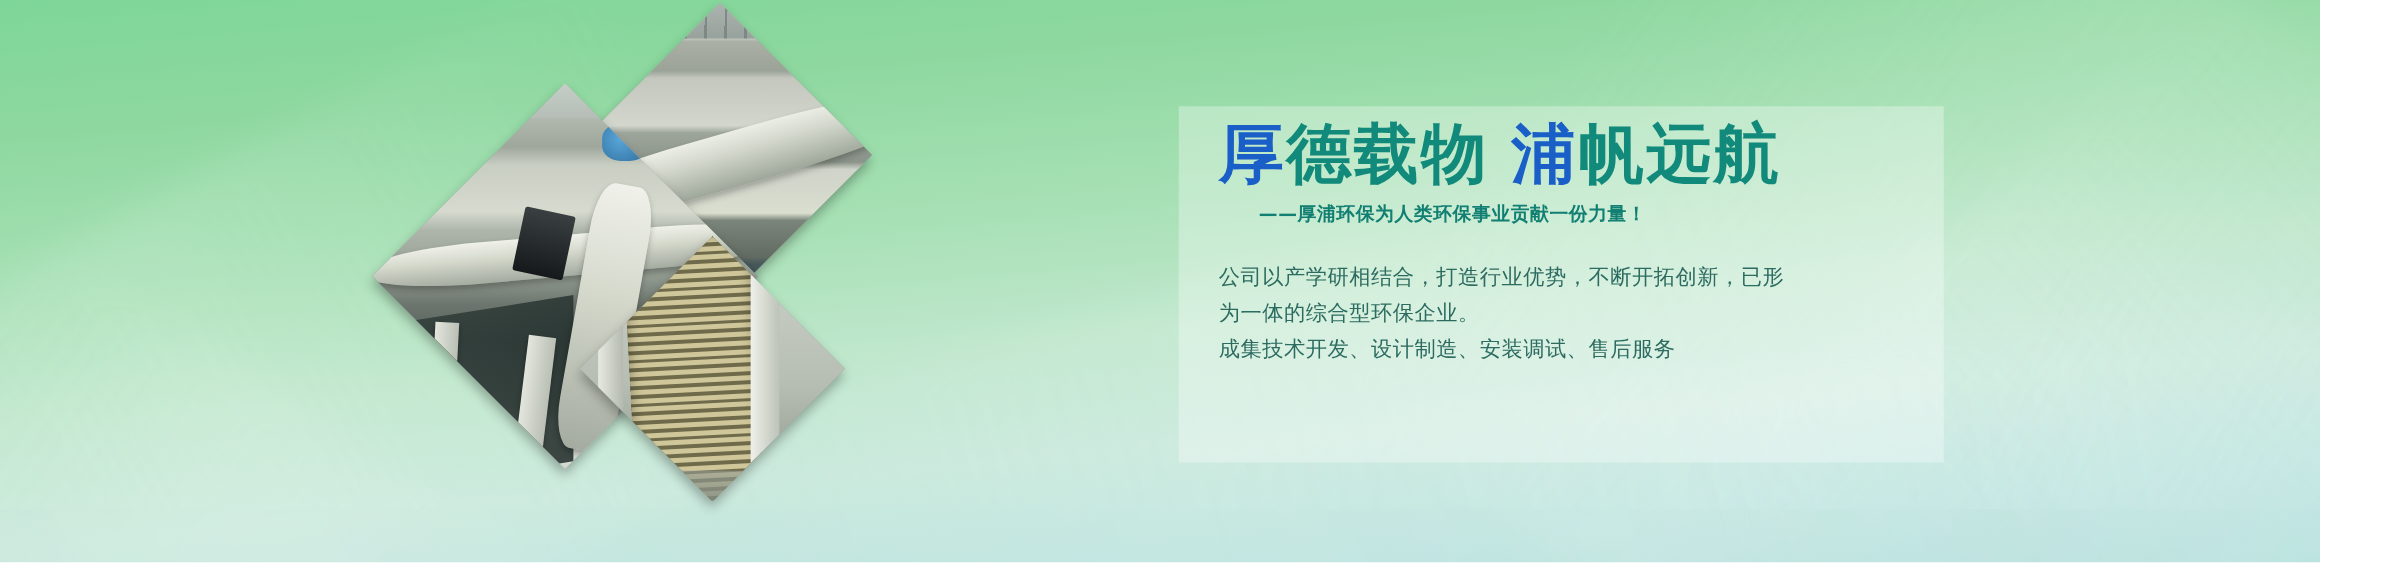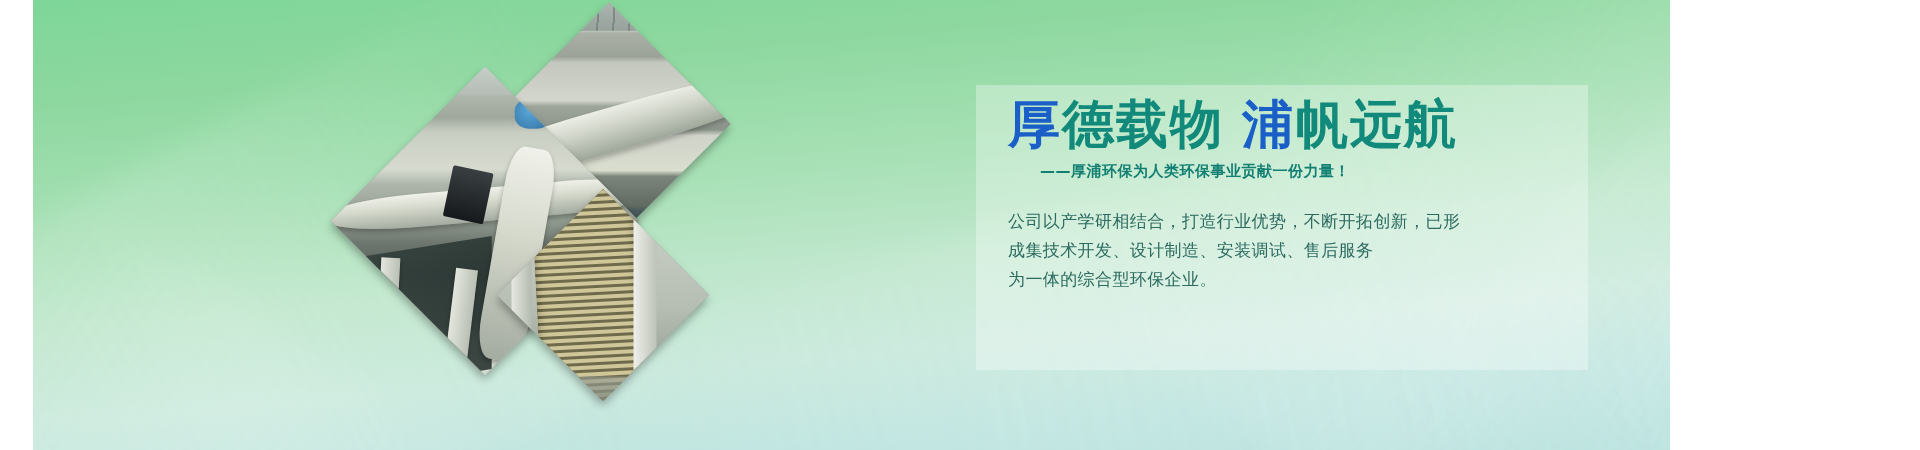--- a/index.html
+++ b/index.html
@@ -2,26 +2,25 @@
 <html><head>
 <meta charset="utf-8">
 <style>
   html, body {
     margin: 0;
     padding: 0;
     background: #ffffff;
   }
   #banner {
     position: relative;
-    width: 1637px;
+    width: 1856px;
     height: 450px;
     overflow: hidden;
     font-family: "Liberation Sans", "DejaVu Sans", sans-serif;
     background: linear-gradient(175deg, #7ed698 0%, #8ed8a0 18%, #a6e0b4 38%, #bfe7cc 56%, #c9e9dc 72%, #bfe5e0 86%, #b4e0dc 100%);
-    margin-left: 33px;
   }
 
   
   .streak {
     position: absolute;
     pointer-events: none;
     background: linear-gradient(90deg, rgba(255,255,255,0.00), rgba(255,255,255,0.30), rgba(255,255,255,0.00));
     filter: blur(14px);
   }
   .streak.s1 { left: -260px; top: 150px;  width: 900px;  height: 420px; transform: rotate(-28deg); opacity: .45; }
@@ -310,19 +309,19 @@
   <div id="panel"></div>
 
   <div id="text-block">
 
     <h1 id="headline"><span class="accent">厚</span><span class="base">德载物</span><span class="gap"></span><span class="accent">浦</span><span class="base">帆远航</span></h1>
 
     <div id="subtitle">——厚浦环保为人类环保事业贡献一份力量！</div>
 
     <div id="paragraph">
       <span class="pline">公司以产学研相结合，打造行业优势，不断开拓创新，已形</span>
+      <span class="pline">为一体的综合型环保企业。</span>
       <span class="pline">成集技术开发、设计制造、安装调试、售后服务</span>
-      <span class="pline">为一体的综合型环保企业。</span>
     </div>
 
   </div>
 
 </div>
 
 </body></html>

